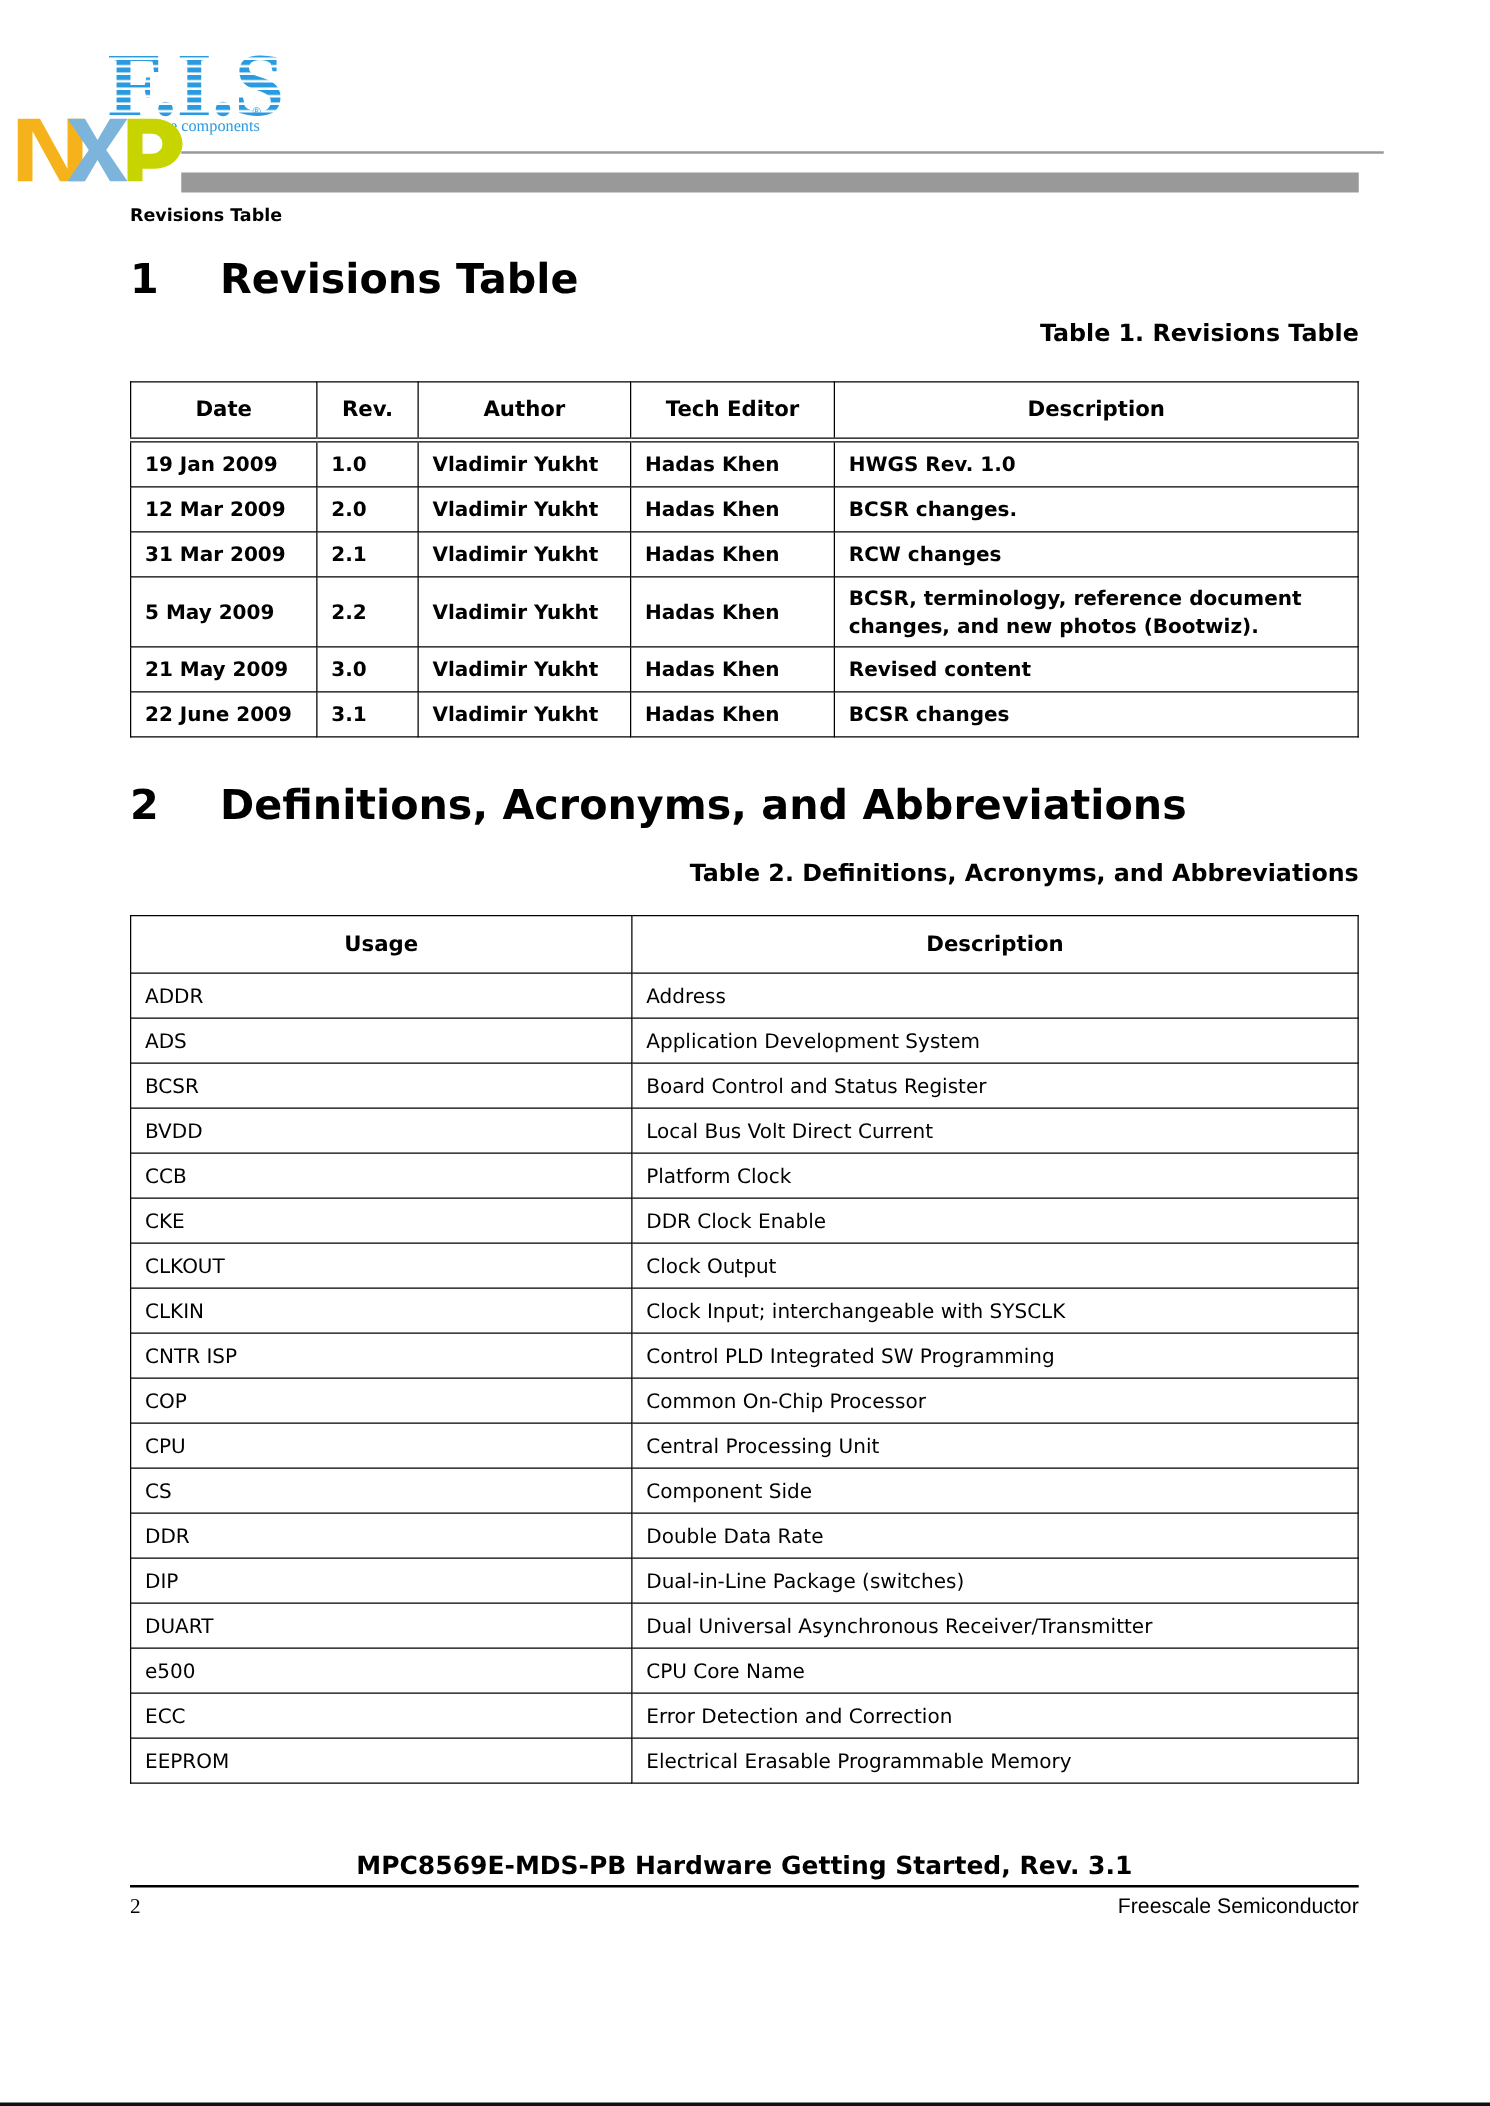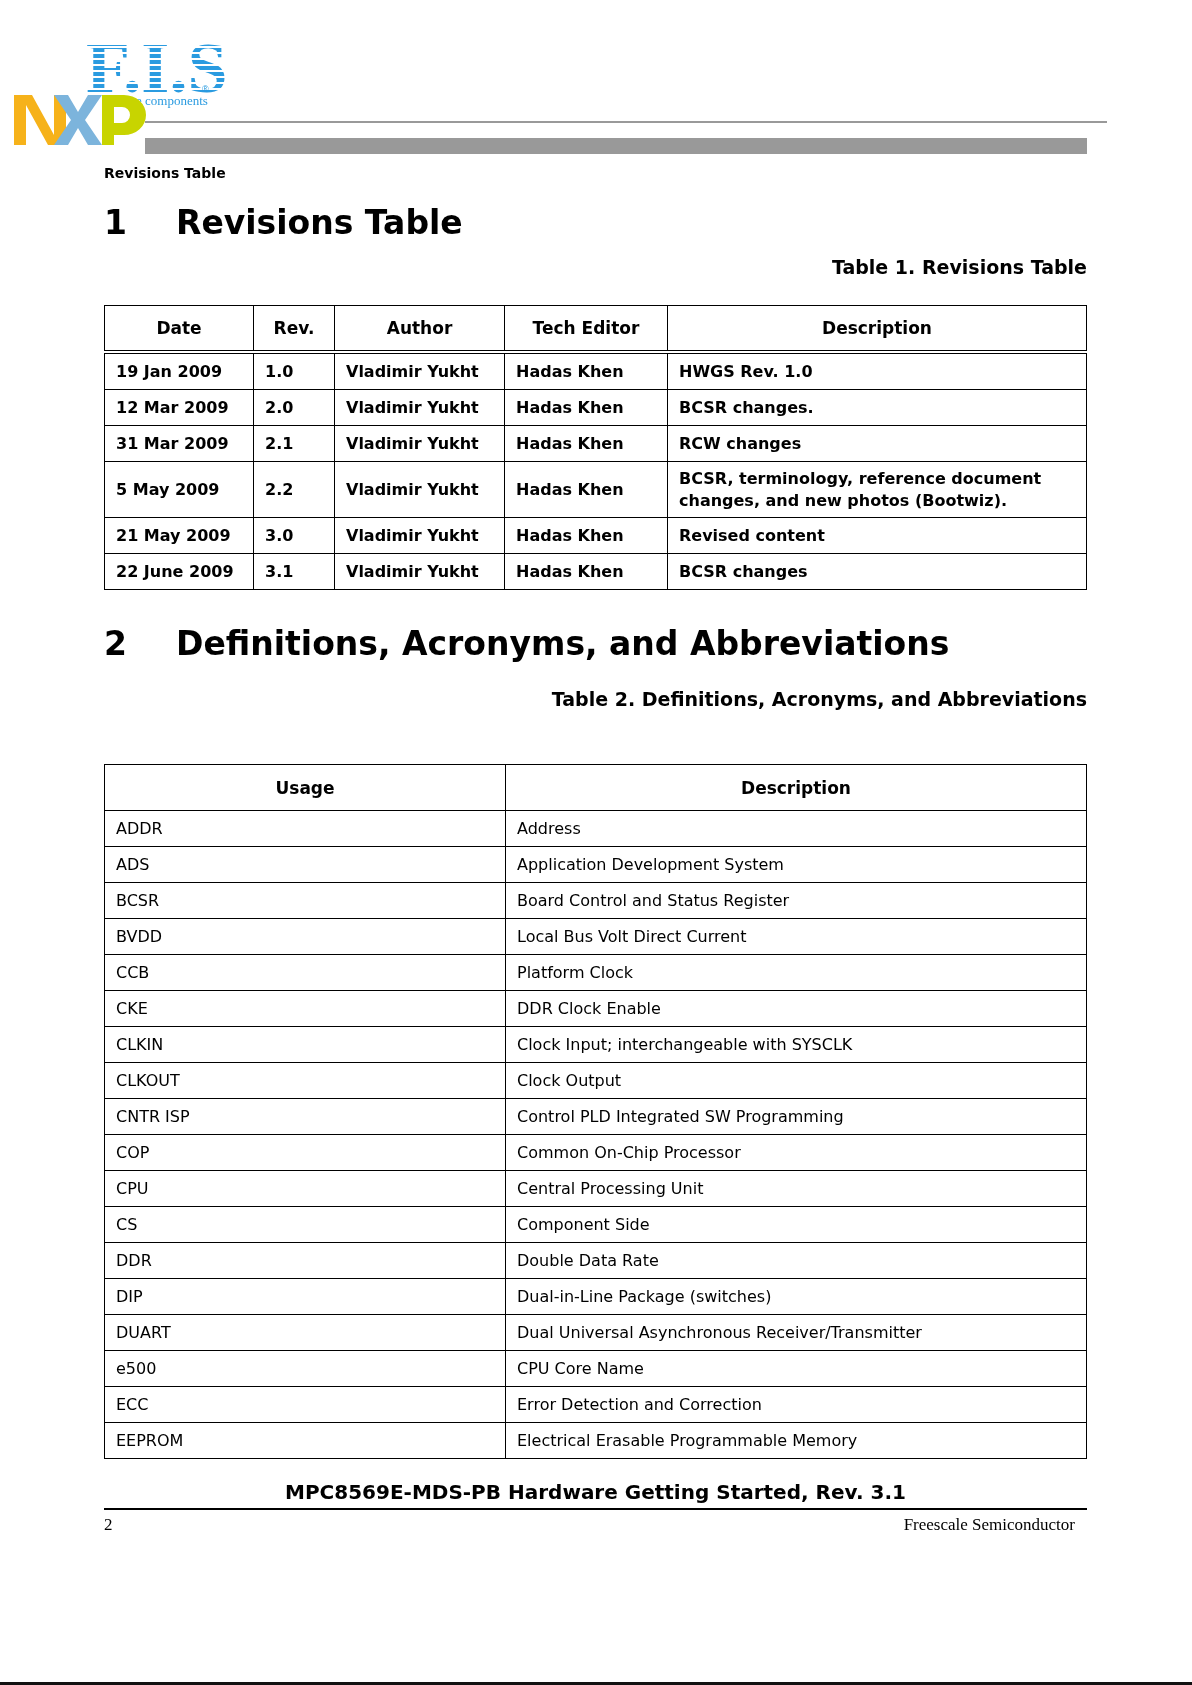--- a/index.html
+++ b/index.html
@@ -15,21 +15,21 @@
   td, th { border:1.5px solid #000; padding:0 11px; text-align:left; font-weight:normal; }
   th { font-weight:bold; text-align:center; font-size:17px; }
   #t1 th { height:44px; border-bottom:4px double #000; }
   #t1 td { height:35px;font-weight:bold; }
   #t1 td.tall { height:55px; line-height:22px; }
   #t2 th { height:45px; }
   #t2 td { height:35px; }
   .footer-title { position:absolute; left:104px; top:1480px; width:983px; text-align:center; font-size:20px; font-weight:bold; }
   .footer-rule { position:absolute; left:104px; top:1508px; width:983px; height:1.5px; background:#000; }
   .page-num { position:absolute; left:104px; top:1515px; font-family:"Liberation Serif", serif; font-size:17px; }
-  .footer-co { position:absolute; right:117px; top:1515px; font-family:Liberation Serif, serif; font-size:17px; }
+  .footer-co { position:absolute; right:105px; top:1515px; font-family:Liberation Sans, sans-serif; font-size:17px; }
   .bottom-strip { position:absolute; left:0; top:1682px; width:1192px; height:3px; background:#111; }
 </style>
 </head>
 <body>
 
 <div class="logo">
   <svg width="220" height="120" viewBox="0 0 220 120">
     <defs>
       <pattern id="stripes" width="4" height="6" patternUnits="userSpaceOnUse">
         <rect width="4" height="4" fill="#2a9be0"></rect>
@@ -115,21 +115,21 @@
       <td>BCSR changes</td>
     </tr>
   </tbody>
 </table>
 
 <div class="h1" style="top:624px;">
   <span class="num">2</span><span>Definitions, Acronyms, and Abbreviations</span>
 </div>
 <div class="caption" style="top:688px;">Table 2. Definitions, Acronyms, and Abbreviations</div>
 
-<table id="t2" style="top:764px;border-radius:19px;">
+<table id="t2" style="top:732px;border-radius:19px;">
   <colgroup>
       <col style="width:401px">
       <col>
     </colgroup>
   <thead>
     <tr>
       <th>Usage</th>
       <th>Description</th>
     </tr>
   </thead>
@@ -152,26 +152,26 @@
       </tr>
       <tr>
         <td>CCB</td>
         <td>Platform Clock</td>
       </tr>
       <tr>
         <td>CKE</td>
         <td>DDR Clock Enable</td>
       </tr>
       <tr>
+        <td>CLKOUT</td>
+        <td>Clock Output</td>
+      </tr>
+      <tr>
         <td>CLKIN</td>
         <td>Clock Input; interchangeable with SYSCLK</td>
-      </tr>
-      <tr>
-        <td>CLKOUT</td>
-        <td>Clock Output</td>
       </tr>
       <tr>
         <td>CNTR ISP</td>
         <td>Control PLD Integrated SW Programming</td>
       </tr>
       <tr>
         <td>COP</td>
         <td>Common On-Chip Processor</td>
       </tr>
       <tr>

